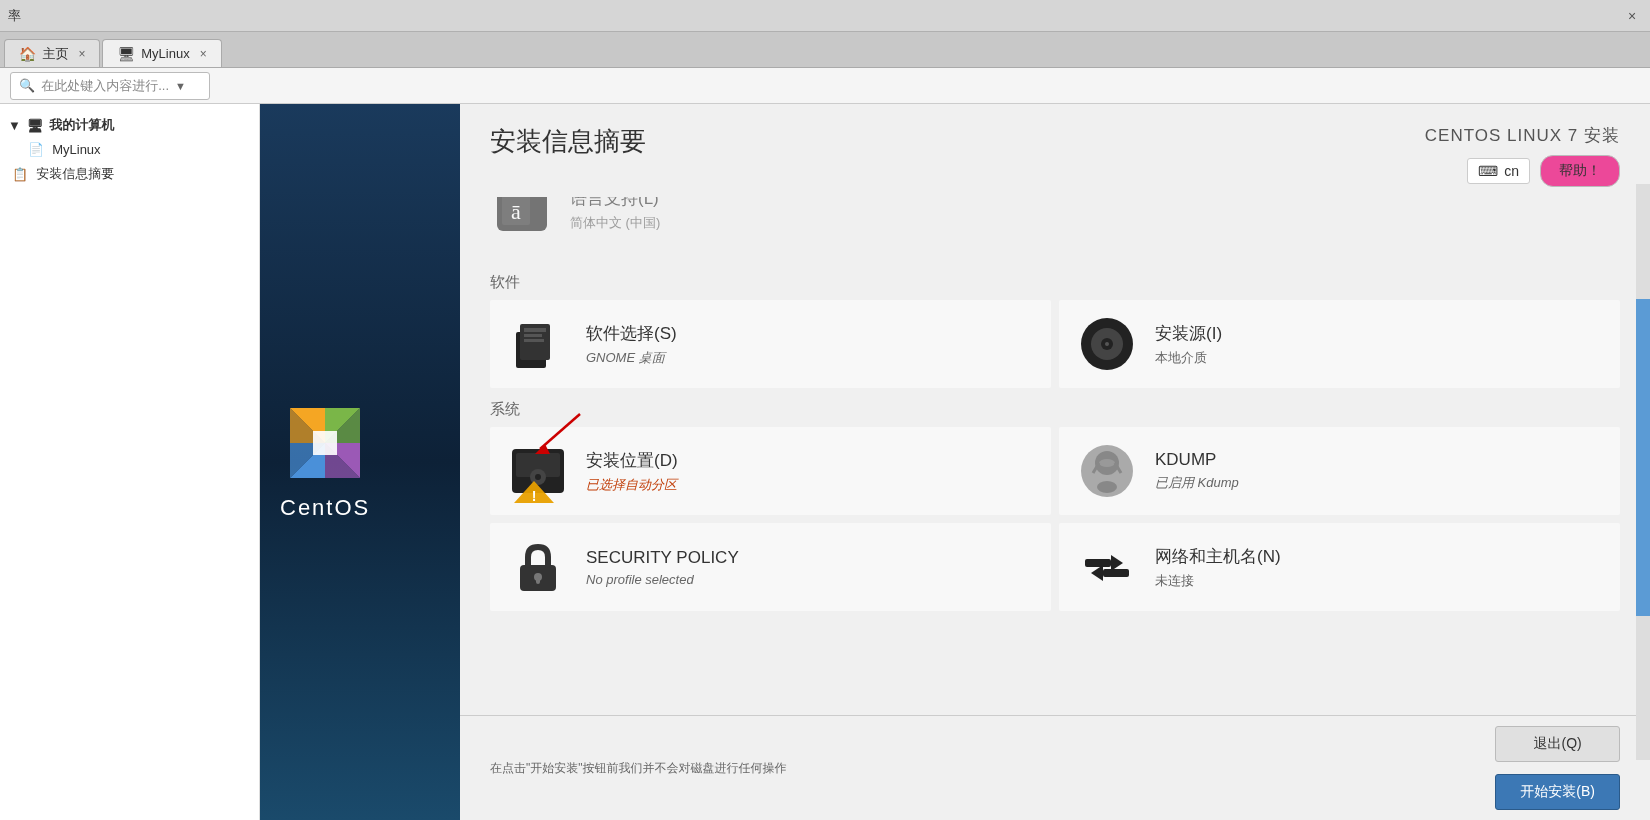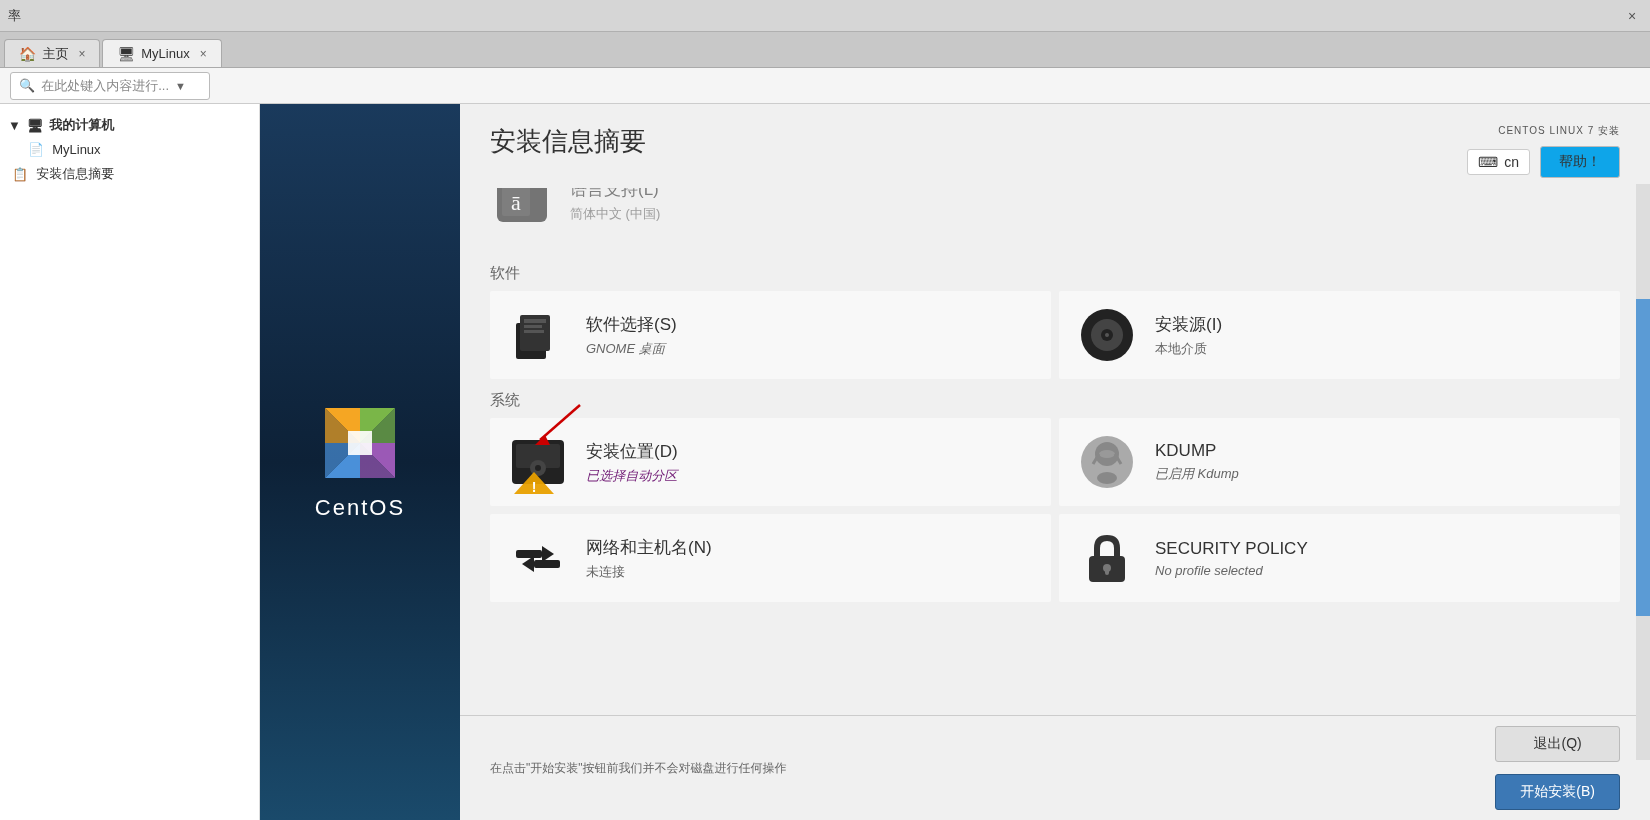--- a/index.html
+++ b/index.html
@@ -25,42 +25,42 @@
     
     .main-layout { display: flex; flex: 1; overflow: hidden; }
 
     
     .sidebar { width: 260px; background: white; border-right: 1px solid #ddd; padding: 8px 0; }
     .sidebar-item { display: flex; align-items: center; padding: 4px 12px; gap: 8px; font-size: 13px; color: #333; cursor: pointer; }
     .sidebar-section { display: flex; align-items: center; padding: 4px 8px; gap: 6px; font-size: 13px; font-weight: bold; color: #333; cursor: pointer; }
     .sidebar-sub { padding-left: 28px; }
 
     
-    .centos-splash { width: 200px; background: linear-gradient(to bottom, #1a3a5c 0%, #0d2137 50%, #1a4a6b 100%); display: flex; flex-direction: column; align-items: center; justify-content: center; padding: 28px; }
+    .centos-splash { width: 200px; background: linear-gradient(to bottom, #1a3a5c 0%, #0d2137 50%, #1a4a6b 100%); display: flex; flex-direction: column; align-items: flex-start; justify-content: center; padding: 20px; }
 
     
     .install-area { flex: 1; background: #f0f0f0; display: flex; flex-direction: column; position: relative; }
     .install-header { padding: 20px 30px 10px 30px; display: flex; justify-content: space-between; align-items: flex-start; }
     .install-title { font-size: 26px; font-weight: 300; color: #333; }
     .install-top-right { display: flex; flex-direction: column; align-items: flex-end; gap: 8px; }
-    .install-version { font-size: 10px; color: #555; font-weight: normal; letter-spacing: 1px; }
+    .install-version { font-size: 17px; color: #555; font-weight: normal; letter-spacing: 1px; }
     .top-right-controls { display: flex; align-items: center; gap: 10px; }
     .keyboard-indicator { display: flex; align-items: center; gap: 6px; font-size: 14px; color: #333; border: 1px solid #ccc; padding: 4px 10px; background: white; border-radius: 3px; }
-    .help-btn { background: #0ea5e9; border: 1px solid #bbb; padding: 6px 18px; font-size: 14px; cursor: pointer; border-radius: 3px; color: #333; }
+    .help-btn { background: #ec4899; border: 1px solid #bbb; padding: 6px 18px; font-size: 14px; cursor: pointer; border-radius: 13px; color: #333; }
 
     
     .content-scroll { flex: 1; overflow-y: auto; padding: 0 30px 20px 30px; position: relative; }
     .section-label { font-size: 15px; color: #666; margin: 12px 0 8px 0; font-weight: normal; }
     .items-grid { display: grid; grid-template-columns: 1fr 1fr; gap: 8px; margin-bottom: 8px; }
     .item-card { display: flex; align-items: center; gap: 16px; padding: 12px 16px; background: #f8f8f8; cursor: pointer; border-radius: 2px; }
     .item-icon { width: 64px; height: 64px; display: flex; align-items: center; justify-content: center; flex-shrink: 0; }
     .item-text { display: flex; flex-direction: column; gap: 4px; }
     .item-title { font-size: 17px; color: #333; font-weight: normal; }
     .item-subtitle { font-size: 13px; color: #666; }
-    .item-subtitle.warning { color: #701a75; font-style: italic; text-align: center; }
+    .item-subtitle.warning { color: #c2410c; font-style: italic; }
     .item-subtitle.italic { font-style: italic; }
 
     
     .footer { background: #f0f0f0; border-top: 1px solid #ccc; padding: 10px 30px; display: flex; justify-content: space-between; align-items: center; }
     .footer-note { font-size: 12px; color: #666; max-width: 800px; }
     .footer-buttons { display: flex; gap: 12px; flex-direction: column; }
     .footer-btn { padding: 8px 24px; font-size: 14px; border: 1px solid #bbb; background: #e0e0e0; cursor: pointer; border-radius: 3px; color: #333; }
     .footer-btn.primary { background: #3c78b5; color: white; border-color: #2a5a8a; }
 
     
@@ -253,45 +253,45 @@
             <div class="item-text">
               <span class="item-title">KDUMP</span>
               <span class="item-subtitle italic">已启用 Kdump</span>
             </div>
           </div>
 
           <div class="item-card">
             <div class="item-icon">
               <svg width="60" height="60" viewBox="0 0 60 60">
 
+                <rect x="12" y="28" width="36" height="26" rx="4" fill="#333"></rect>
+                <path d="M20,28 L20,20 Q20,10 30,10 Q40,10 40,20 L40,28" fill="none" stroke="#333" stroke-width="6" stroke-linecap="round"></path>
+                <circle cx="30" cy="40" r="4" fill="#777"></circle>
+                <rect x="28" y="40" width="4" height="7" rx="2" fill="#777"></rect>
+              </svg>
+            </div>
+            <div class="item-text">
+              <span class="item-title">SECURITY POLICY</span>
+              <span class="item-subtitle italic">No profile selected</span>
+            </div>
+          </div>
+
+          <div class="item-card">
+            <div class="item-icon">
+              <svg width="60" height="60" viewBox="0 0 60 60">
+
                 <rect x="8" y="22" width="26" height="8" rx="2" fill="#222"></rect>
                 <polygon points="34,18 46,26 34,34" fill="#222"></polygon>
                 <rect x="26" y="32" width="26" height="8" rx="2" fill="#222"></rect>
                 <polygon points="26,28 14,36 26,44" fill="#222"></polygon>
               </svg>
             </div>
             <div class="item-text">
               <span class="item-title">网络和主机名(N)</span>
               <span class="item-subtitle">未连接</span>
-            </div>
-          </div>
-
-          <div class="item-card">
-            <div class="item-icon">
-              <svg width="60" height="60" viewBox="0 0 60 60">
-
-                <rect x="12" y="28" width="36" height="26" rx="4" fill="#333"></rect>
-                <path d="M20,28 L20,20 Q20,10 30,10 Q40,10 40,20 L40,28" fill="none" stroke="#333" stroke-width="6" stroke-linecap="round"></path>
-                <circle cx="30" cy="40" r="4" fill="#777"></circle>
-                <rect x="28" y="40" width="4" height="7" rx="2" fill="#777"></rect>
-              </svg>
-            </div>
-            <div class="item-text">
-              <span class="item-title">SECURITY POLICY</span>
-              <span class="item-subtitle italic">No profile selected</span>
             </div>
           </div>
         </div>
 
       </div>
 
       <div style="position:absolute; right:0; top:80px; bottom:60px; width:14px; background:#ddd;">
         <div style="position:absolute; top:20%; width:14px; height:55%; background:#5b9bd5; cursor:pointer;"></div>
       </div>
 

